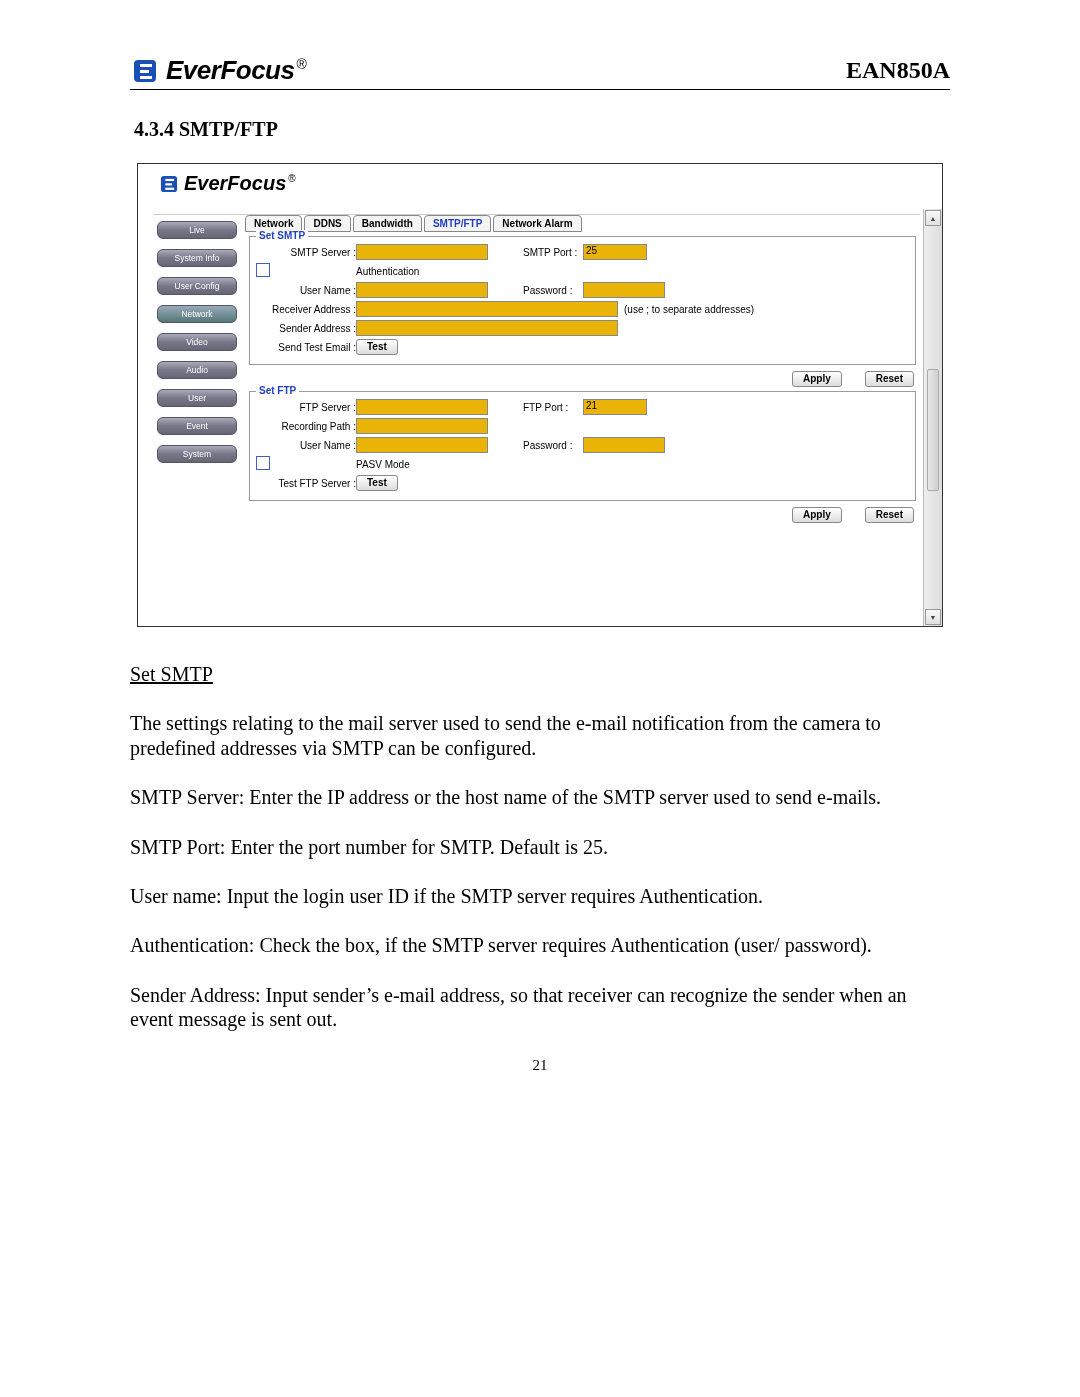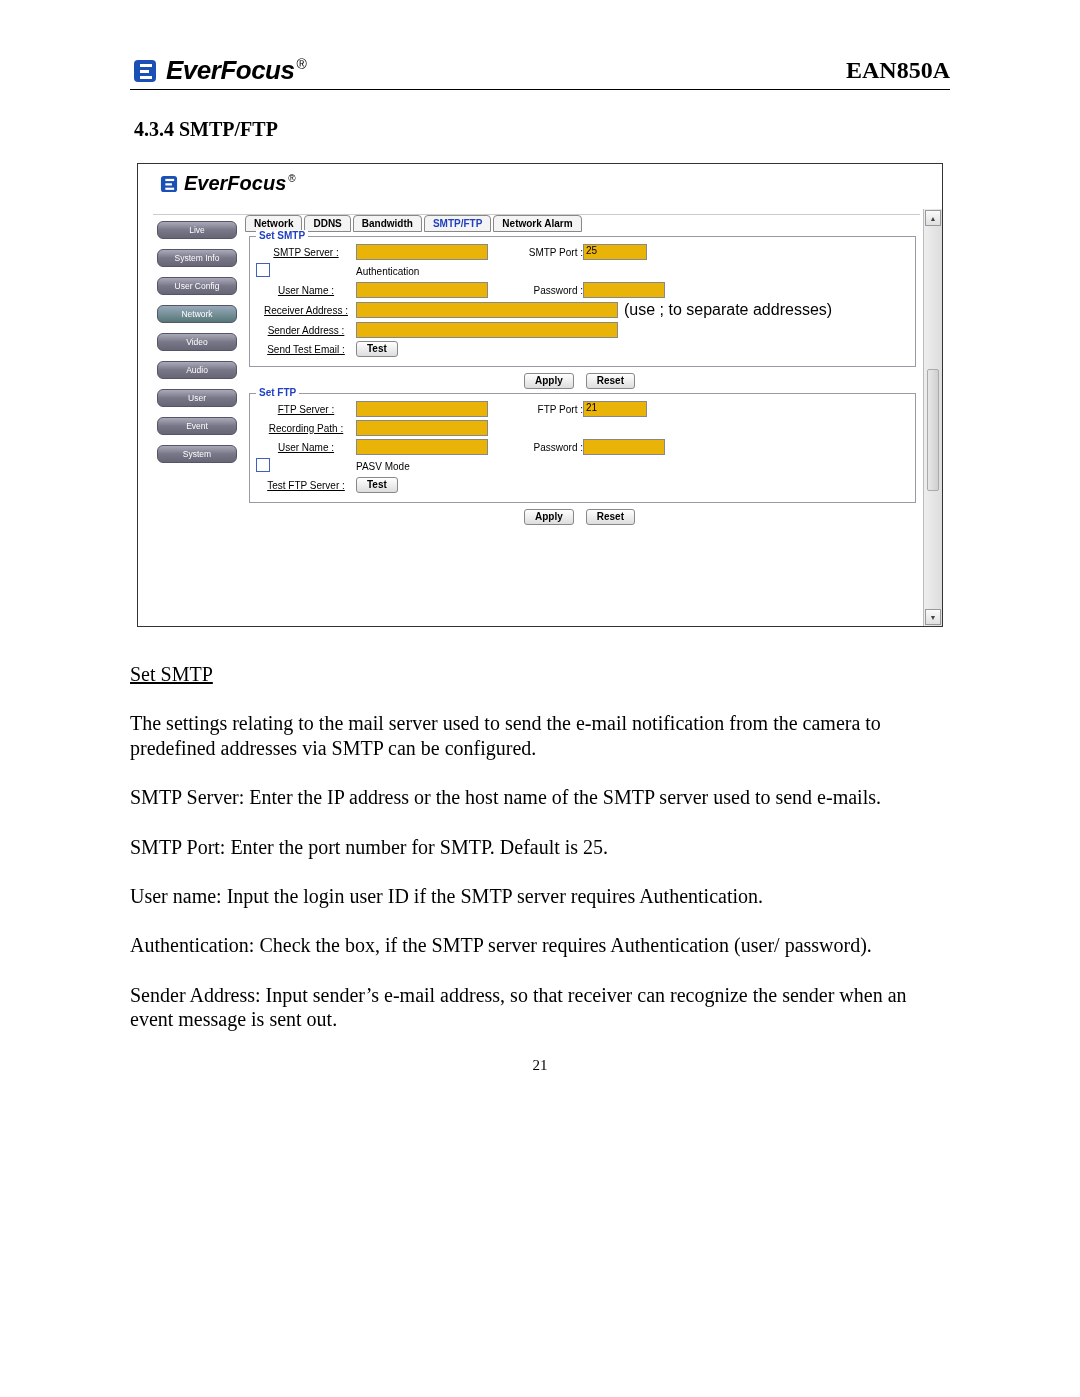--- a/index.html
+++ b/index.html
@@ -169,55 +169,55 @@
     font-weight: bold;
     color: #2040c0;
     padding: 0 3px;
   }
   .ss-row {
     display: flex;
     align-items: center;
     margin: 3px 0;
     font-size: 10px;
   }
-  .ss-label { width: 100px; text-align: center; color: #000; text-decoration: underline; }
+  .ss-label { width: 100px; text-align: right; color: #000; }
   .ss-input {
     height: 14px;
     width: 130px;
     border: 1px solid #888;
     background: #eab308;
   }
   .ss-input.short { width: 60px; }
   .ss-spacer { width: 35px; }
-  .ss-label2 { width: 60px; text-align: right; }
+  .ss-label2 { width: 60px; text-align: left; }
   .ss-check {
     width: 12px; height: 12px;
     border: 1px solid #4060c0;
     display: inline-block;
   }
   .ss-btn {
     display: inline-block;
     border: 1px solid #888;
     border-radius: 3px;
     background: linear-gradient(to bottom, #fff, #ddd);
     padding: 0px 10px;
     font-size: 10px;
     font-weight: bold;
     font-family: Arial, sans-serif;
     color: #000;
     height: 14px;
     line-height: 14px;
   }
   .ss-btnrow {
     display: flex;
-    justify-content: center;
-    gap: 12px;
+    justify-content: flex-end;
+    gap: 23px;
     margin: 3px 6px 4px 0;
   }
-  .ss-hint { font-size: 16px; margin-left: 6px; }
+  .ss-hint { font-size: 10px; margin-left: 6px; }
 
   .doc-text {
     font-size: 20px;
     line-height: 1.22;
   }
   .doc-text p { margin: 0 0 25px 0; }
   .doc-subhead { text-decoration: underline; margin-bottom: 25px; font-size: 20px; }
   .page-num {
     text-align: center;
     font-size: 15px;

